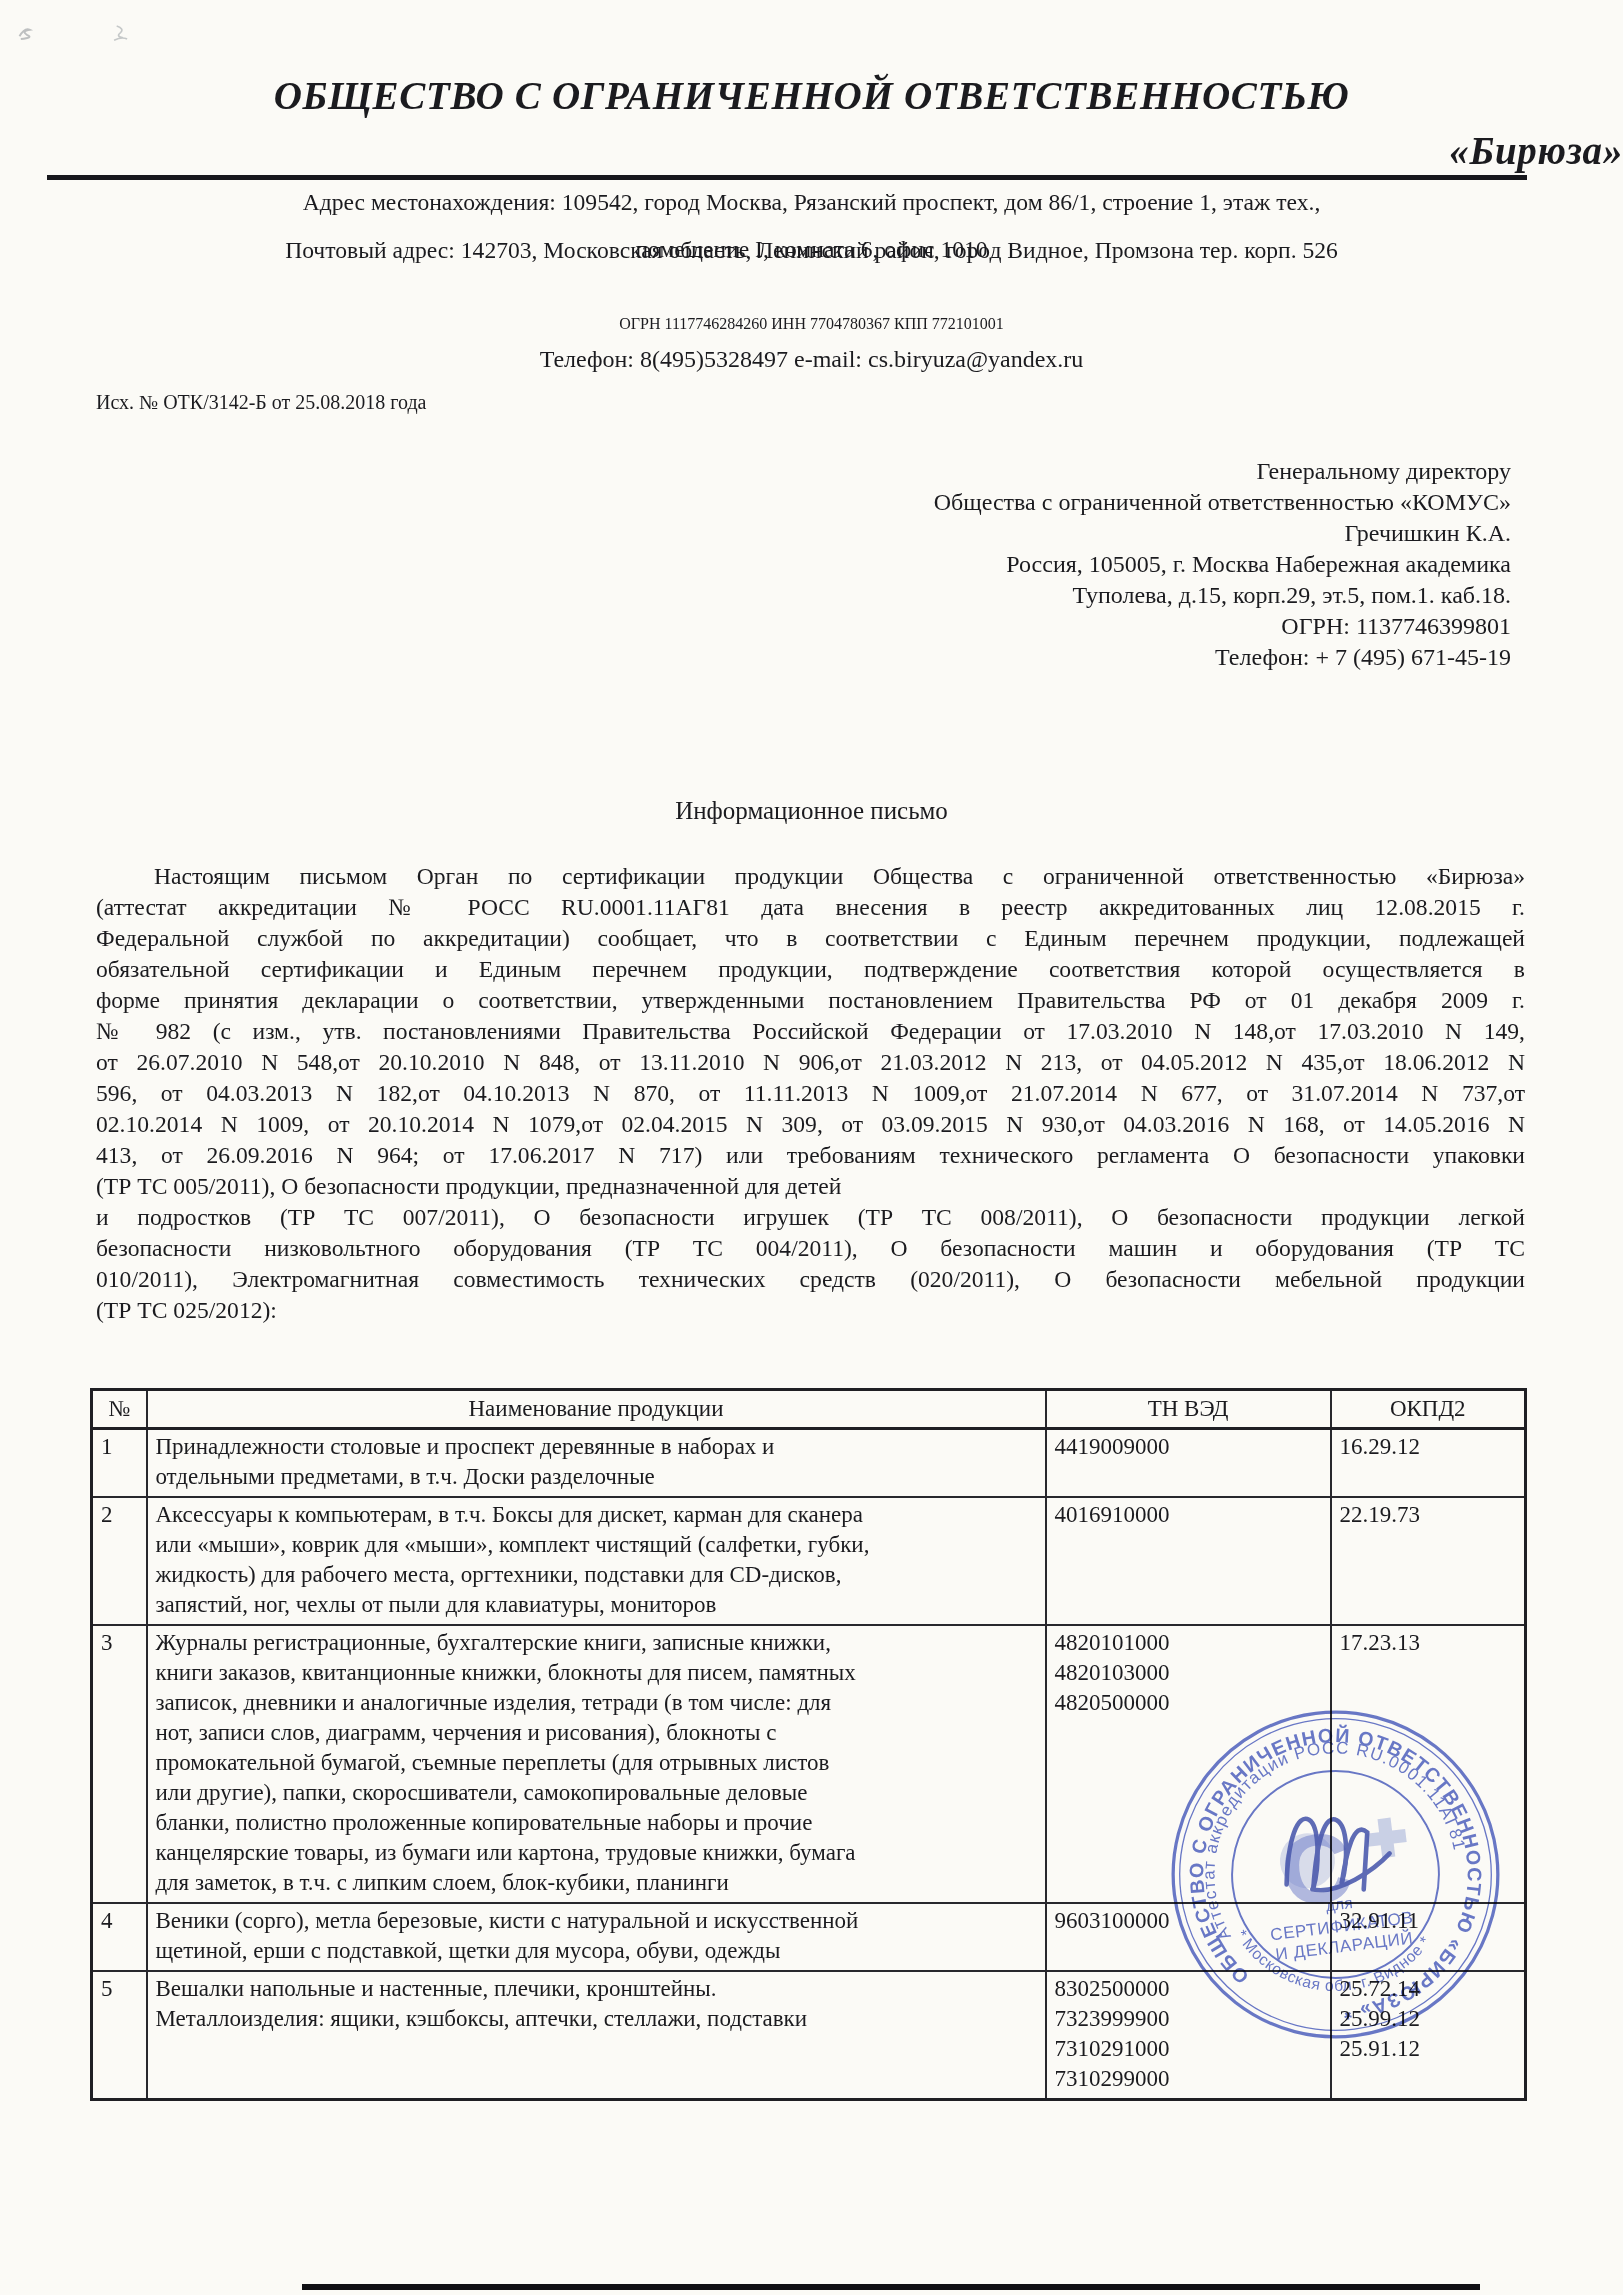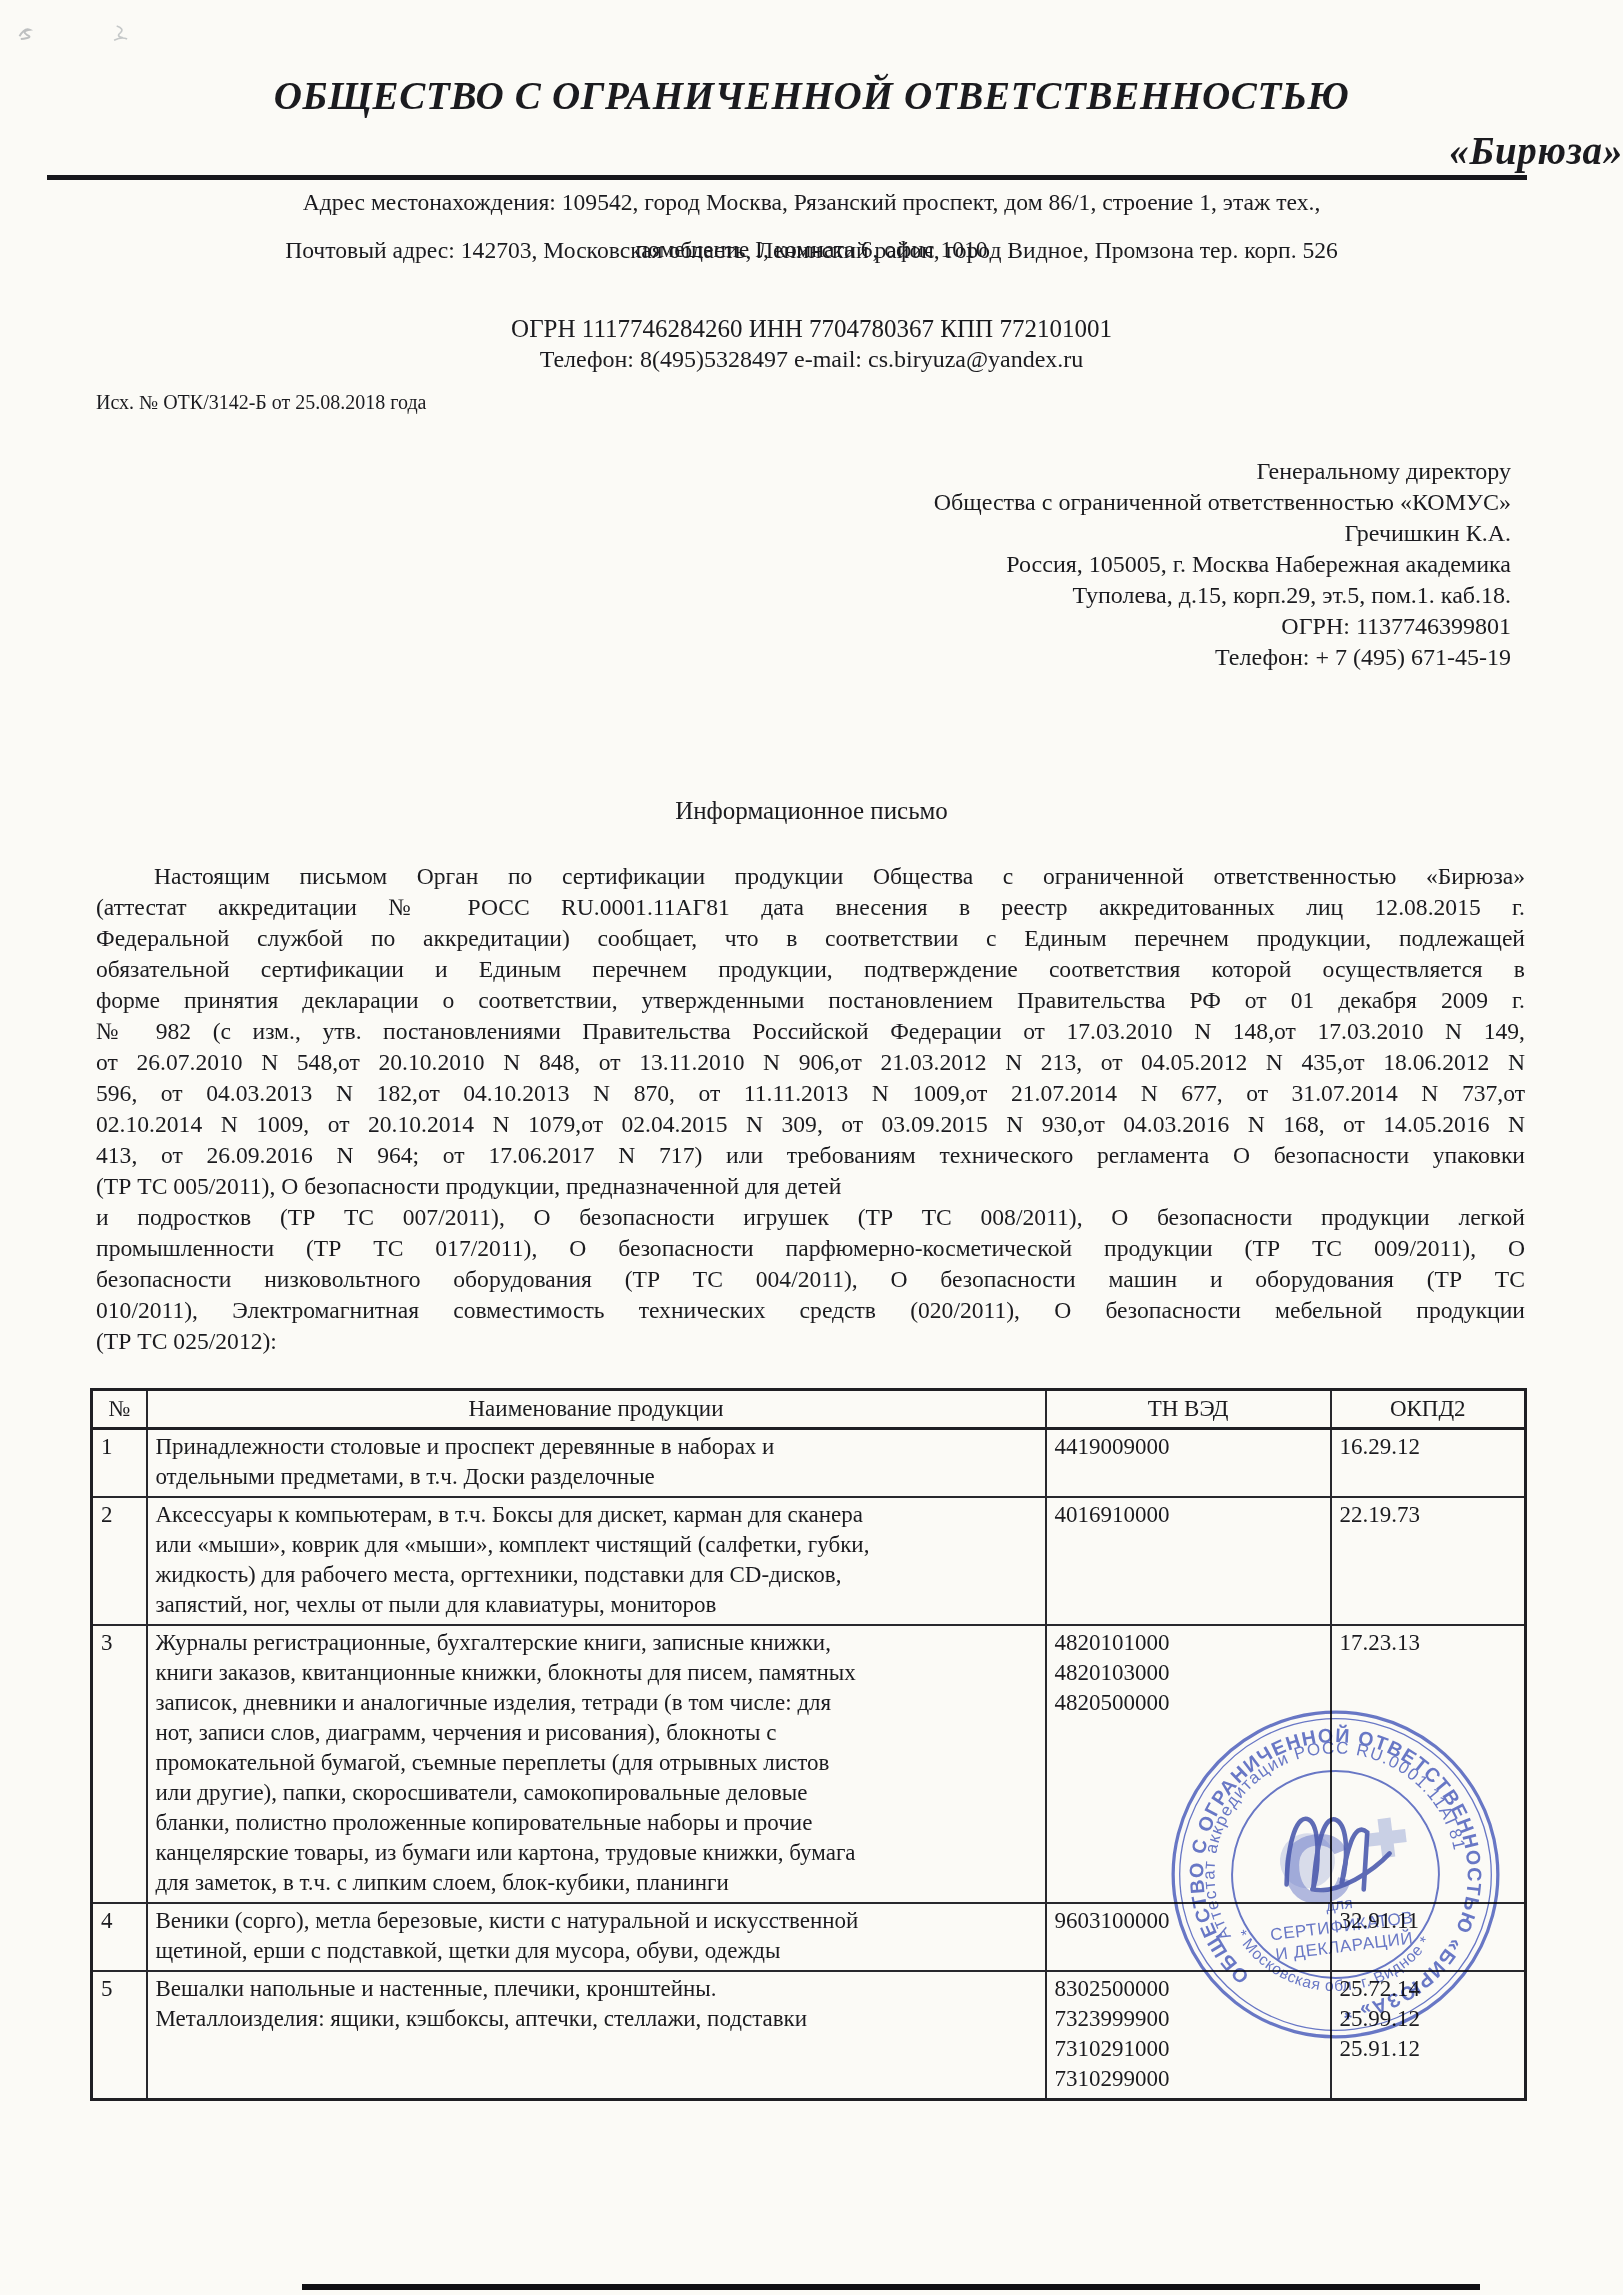--- a/index.html
+++ b/index.html
@@ -8,21 +8,21 @@
   .abs{position:absolute;}
   .center{position:absolute;left:0;width:100%;text-align:center;}
 
   .title-line{font-style:italic;font-weight:700;font-size:39px;letter-spacing:0.7px;}
   .t1{top:73px;}
   .t2{top:128px;text-align:right;}
   .head-rule{position:absolute;top:175px;left:47px;width:1480px;height:4.6px;background:#17171c;}
 
   .addr{font-size:23.6px;line-height:31px;}
   .a1{top:187px;} .a2{top:218px;margin-top:16px;} .a3{top:235px;}
-  .ogrn{top:315px;font-size:25px;}
+  .ogrn{top:315px;font-size:16px;}
   .phone{top:346px;font-size:24px;}
 
   .outgoing{left:96px;top:391px;font-size:20px;}
 
   .recipient{right:112px;top:456px;text-align:right;font-size:24px;line-height:31px;}
 
   .subject{top:797px;font-size:25px;}
 
   .body-par{left:96px;top:861px;width:1429px;font-size:23.6px;line-height:31px;}
   .jline{text-align:justify;text-align-last:justify;height:31px;overflow:hidden;}
@@ -97,21 +97,20 @@
       <div class="jline">Федеральной службой по аккредитации) сообщает, что в соответствии с Единым перечнем продукции, подлежащей</div>
       <div class="jline">обязательной сертификации и Единым перечнем продукции, подтверждение соответствия которой осуществляется в</div>
       <div class="jline">форме принятия декларации о соответствии, утвержденными постановлением Правительства РФ от 01 декабря 2009 г.</div>
       <div class="jline">№ 982 (с изм., утв. постановлениями Правительства Российской Федерации от 17.03.2010 N 148,от 17.03.2010 N 149,</div>
       <div class="jline">от 26.07.2010 N 548,от 20.10.2010 N 848, от 13.11.2010 N 906,от 21.03.2012 N 213, от 04.05.2012 N 435,от 18.06.2012 N</div>
       <div class="jline">596, от 04.03.2013 N 182,от 04.10.2013 N 870, от 11.11.2013 N 1009,от 21.07.2014 N 677, от 31.07.2014 N 737,от</div>
       <div class="jline">02.10.2014 N 1009, от 20.10.2014 N 1079,от 02.04.2015 N 309, от 03.09.2015 N 930,от 04.03.2016 N 168, от 14.05.2016 N</div>
       <div class="jline">413, от 26.09.2016 N 964; от 17.06.2017 N 717) или требованиям технического регламента О безопасности упаковки</div>
       <div class="jline end">(ТР ТС 005/2011), О безопасности продукции, предназначенной для детей</div>
       <div class="jline">и подростков (ТР ТС 007/2011), О безопасности игрушек (ТР ТС 008/2011), О безопасности продукции легкой</div>
-      <div class="jline">промышленности (ТР ТС 017/2011), О безопасности парфюмерно-косметической продукции (ТР ТС 009/2011), О</div>
       <div class="jline">безопасности низковольтного оборудования (ТР ТС 004/2011), О безопасности машин и оборудования (ТР ТС</div>
       <div class="jline">010/2011), Электромагнитная совместимость технических средств (020/2011), О безопасности мебельной продукции</div>
       <div class="jline end">(ТР ТС 025/2012):</div>
     </div>
 
   <table class="doc-table">
     <colgroup>
       <col style="width:55px">
         <col style="width:899px">
         <col style="width:285px">

